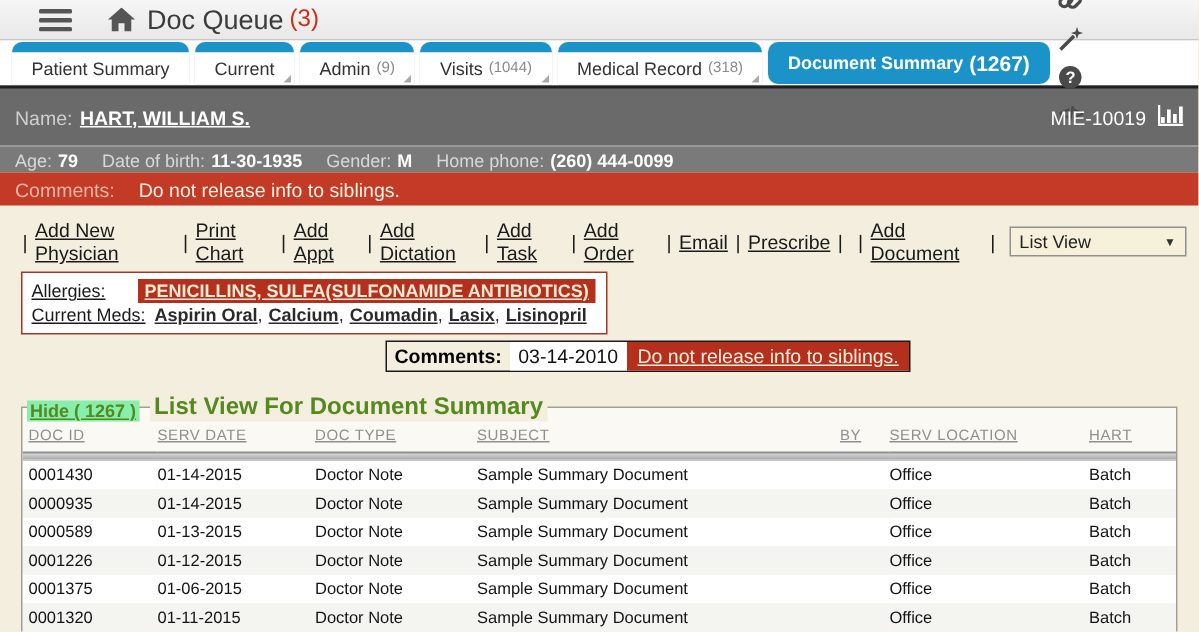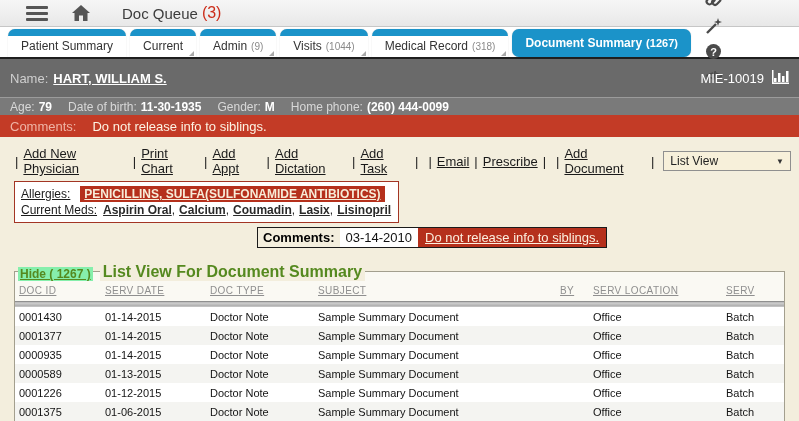--- a/index.html
+++ b/index.html
@@ -5,39 +5,39 @@
   * { margin:0; padding:0; box-sizing:border-box; }
   html,body { width:799px; height:421px; overflow:hidden; }
   body { font-family:"Liberation Sans", sans-serif; background:#f3eedd; position:relative; }
 
   
   .topbar { height:27px; background:linear-gradient(#f6f6f6,#e8e8e8); border-bottom:1px solid #c6c6c6;
             display:flex; align-items:center; padding:0 10px; }
   .topbar .icon-btn { display:inline-flex; align-items:center; justify-content:center; cursor:pointer; }
   .hamburger { width:22px; margin-left:16px; }
   .home { margin-left:24px; }
-  .queue-title { margin-left:32px; font-size:15px; color:#3c3c3c; }
+  .queue-title { margin-left:8px; font-size:18px; color:#3c3c3c; }
   .queue-count { color:#cc2d1a; margin-left:4px; }
   .topbar-right { margin-left:auto; display:flex; align-items:center; gap:9px;flex-direction:column; }
   .user-name { font-size:13px; color:#333; margin-right:6px; }
   .user-role { font-style:italic; }
   .help-circle { width:15px; height:15px; border-radius:50%; background:#4a4a4a; color:#fff;
                  font-size:11px; font-weight:bold; display:flex; align-items:center; justify-content:center; }
   .code-icon { font-size:13px; font-weight:bold; color:#4a4a4a; letter-spacing:-1px; }
 
   
-  .tabrow { height:30px; background:#fff; display:flex; align-items:center; gap:4px; padding:1px 0 0 8px; }
+  .tabrow { height:30px; background:#fff; display:flex; align-items:flex-start; gap:4px; padding:1px 0 0 8px; }
   .tab { position:relative; height:28px; background:#fff; border-top:7px solid #1b93c9;
          border-radius:7px 7px 0 0; padding:0 13px; font-size:12px; color:#333;
          display:flex; align-items:center; gap:4px; cursor:pointer; box-shadow:0 0 1px rgba(0,0,0,.25); }
   .tab .tcount { font-size:10px; color:#8a8a8a; }
   .tab.fold::after { content:""; position:absolute; right:2px; bottom:1px; width:0; height:0;
          border-left:5px solid transparent; border-bottom:5px solid #a9a9a9; }
   .tab.active { background:#1b93c9; border-top:none; border-radius:7px; color:#fff; font-weight:bold; height:28px; }
-  .tab.active .tcount { color:#fff; font-weight:bold; font-size:11px; }
+  .tab.active .tcount { color:#fff; font-weight:bold; font-size:14px; }
 
   
   .namebar { height:40px; background:#6a6a6a; border-top:2px solid #1f1f1f; display:flex; align-items:center;
              padding:0 10px; font-size:13px; }
   .namebar .lbl { color:#cfcfcf; margin-right:5px; }
   .patient-name { color:#fff; font-weight:bold; text-decoration:underline; cursor:pointer; }
   .namebar-right { margin-left:auto; display:flex; align-items:center; gap:8px; color:#fff; }
   .demobar { height:18px; background:#7a7a7a; border-top:1px solid #9b9b9b; display:flex; align-items:center;
              padding:0 10px; font-size:12px; }
   .demobar .lbl { color:#d8d8d8; margin-right:4px; }
@@ -206,41 +206,42 @@
       <a>Add New Physician</a>
       <span class="pipe">|</span>
       <a>Print Chart</a>
       <span class="pipe">|</span>
       <a>Add Appt</a>
       <span class="pipe">|</span>
       <a>Add Dictation</a>
       <span class="pipe">|</span>
       <a>Add Task</a>
       <span class="pipe">|</span>
+      <a>Add Order</a>
       <span class="pipe">|</span>
       <a>Email</a>
       <span class="pipe">|</span>
       <a>Prescribe</a>
       <span class="pipe">|</span>
     </span>
   <div class="actions-right">
     <span class="pipe">|</span>
     <a>Add Document</a>
     <span class="pipe">|</span>
     <div class="view-select">
       <span>List View</span>
       <span class="arrow">▼</span>
     </div>
   </div>
 </div>
 
 
 <div class="summary-box">
   <div class="srow">
-    <span class="slbl" style="margin-right:10px;">Allergies:</span>
+    <span class="slbl" style="margin-right:22px;">Allergies:</span>
     <span class="allergy-val">PENICILLINS, SULFA(SULFONAMIDE ANTIBIOTICS)</span>
   </div>
   <div class="srow">
     <span class="slbl">Current Meds:</span>
     <span><a class="med-link">Aspirin Oral</a><span class="med-sep">,</span><a class="med-link">Calcium</a><span class="med-sep">,</span><a class="med-link">Coumadin</a><span class="med-sep">,</span><a class="med-link">Lasix</a><span class="med-sep">,</span><a class="med-link">Lisinopril</a></span>
   </div>
 </div>
 
 
 <div style="display:block;">
@@ -269,46 +270,37 @@
           <col>
       </colgroup>
       <thead>
           <tr id="hdr-row">
             <th class="col-pad">DOC ID</th>
             <th>SERV DATE</th>
             <th>DOC TYPE</th>
             <th>SUBJECT</th>
             <th>BY</th>
             <th>SERV LOCATION</th>
-            <th>SERV</th>
+            <th>HART</th>
           </tr>
         <tr class="sep">
             <td colspan="7"></td>
           </tr>
       </thead>
       <tbody id="doc-rows">
           <tr>
             <td class="col-pad">0001430</td>
             <td>01-14-2015</td>
             <td>Doctor Note</td>
             <td>Sample Summary Document</td>
             <td></td>
             <td>Office</td>
             <td>Batch</td>
           </tr>
           <tr>
-            <td class="col-pad">0001377</td>
-            <td>01-14-2015</td>
-            <td>Doctor Note</td>
-            <td>Sample Summary Document</td>
-            <td></td>
-            <td>Office</td>
-            <td>Batch</td>
-          </tr>
-          <tr>
             <td class="col-pad">0000935</td>
             <td>01-14-2015</td>
             <td>Doctor Note</td>
             <td>Sample Summary Document</td>
             <td></td>
             <td>Office</td>
             <td>Batch</td>
           </tr>
           <tr>
             <td class="col-pad">0000589</td>

